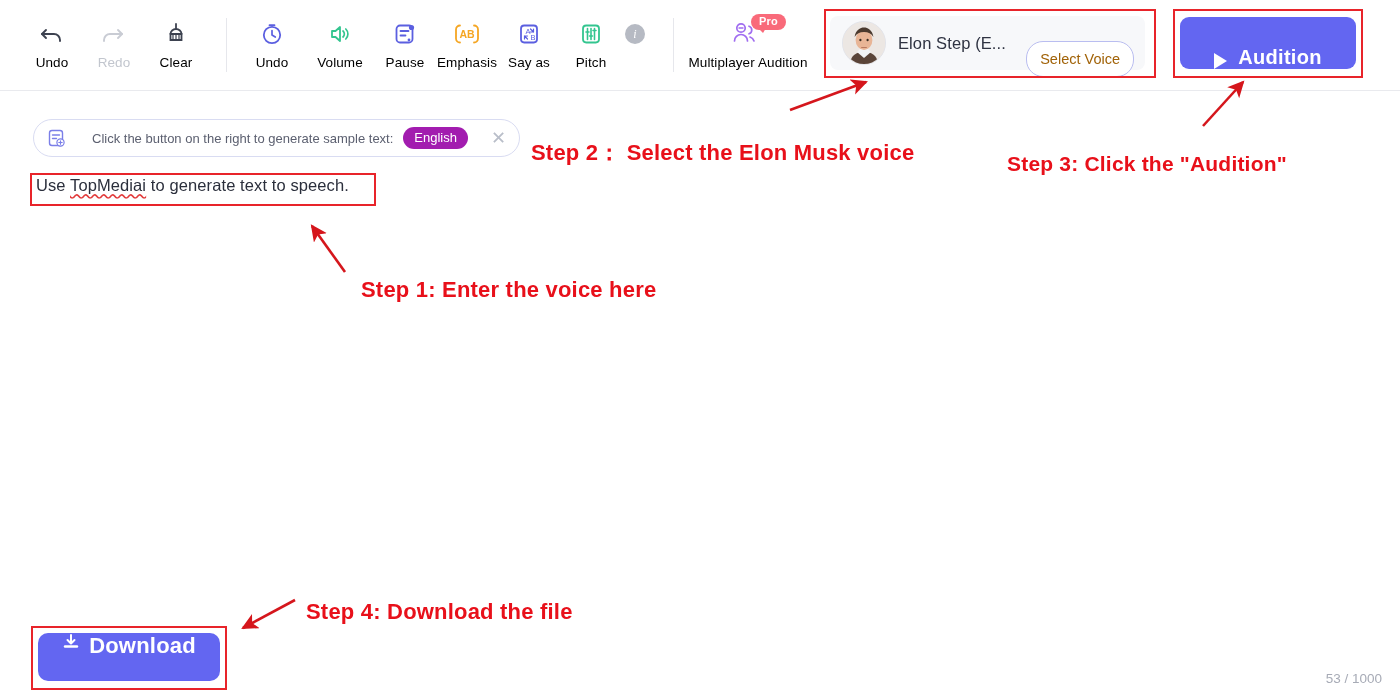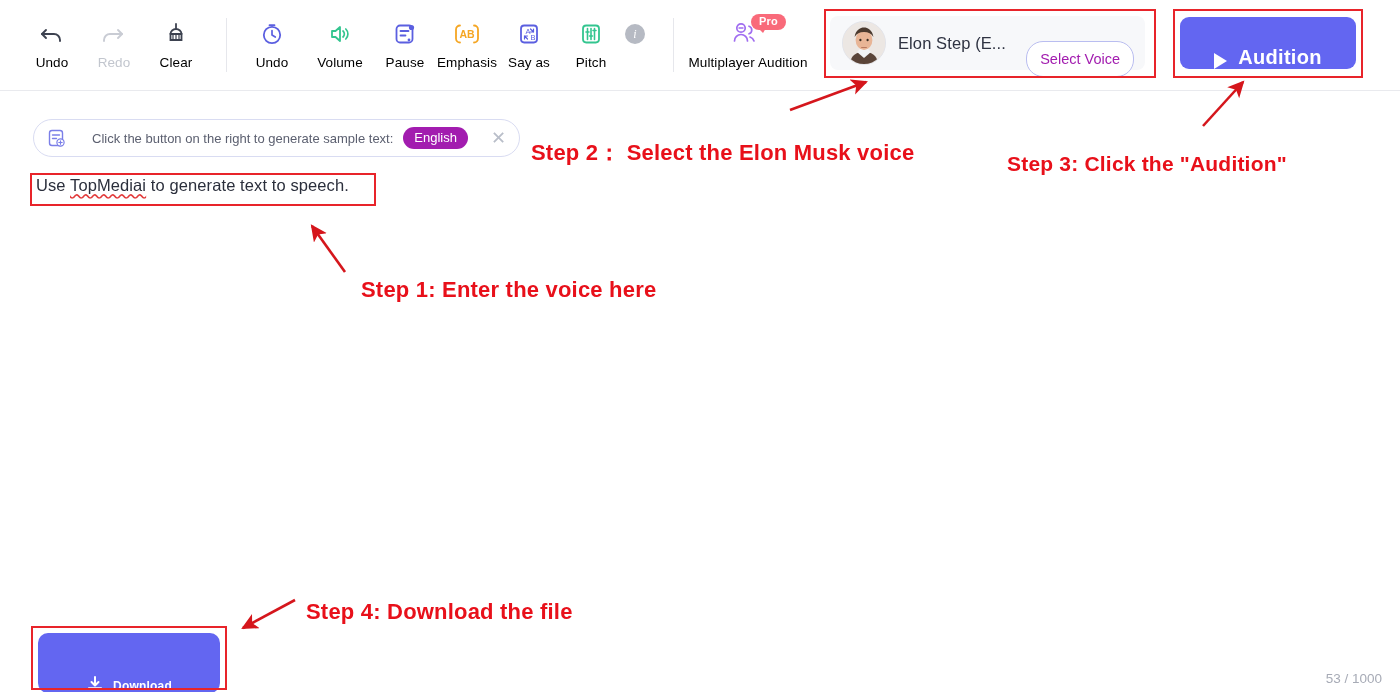--- a/index.html
+++ b/index.html
@@ -124,21 +124,21 @@
   #select-voice-btn {
     position: absolute;
     right: 11px;
     height: 34px;
     padding: 0 13px;
     display: flex;
     align-items: center;
     border: 1px solid #b9bdf0;
     background: #fff;
     border-radius: 17px;
-    color: #a21caf;
+    color: #a16207;
     font-size: 14.5px;
     cursor: pointer;
     white-space: nowrap;
     margin-top: 32px;
   }
 
   
   #audition-btn {
     position: absolute;
     left: 1180px; top: 17px;
@@ -212,28 +212,28 @@
   .misspelled {
     text-decoration: underline wavy #e23b3b;
     text-decoration-skip-ink: none;
     text-underline-offset: 2px;
   }
 
   
   #download-btn {
     position: absolute;
     left: 38px; top: 633px;
-    width: 182px; height: 60px;
+    width: 182px; height: 48px;
     background: #6366f1;
     border-radius: 10px;
     display: flex;
-    align-items: flex-end;
+    align-items: flex-start;
     justify-content: center;
     color: #fff;
-    font-size: 12px;
+    font-size: 22px;
     font-weight: bold;
     cursor: pointer;
     user-select: none;
     letter-spacing: .2px;
   }
   #download-btn svg { margin-right: 9px; }
 
   
   #char-counter {
     position: absolute;

